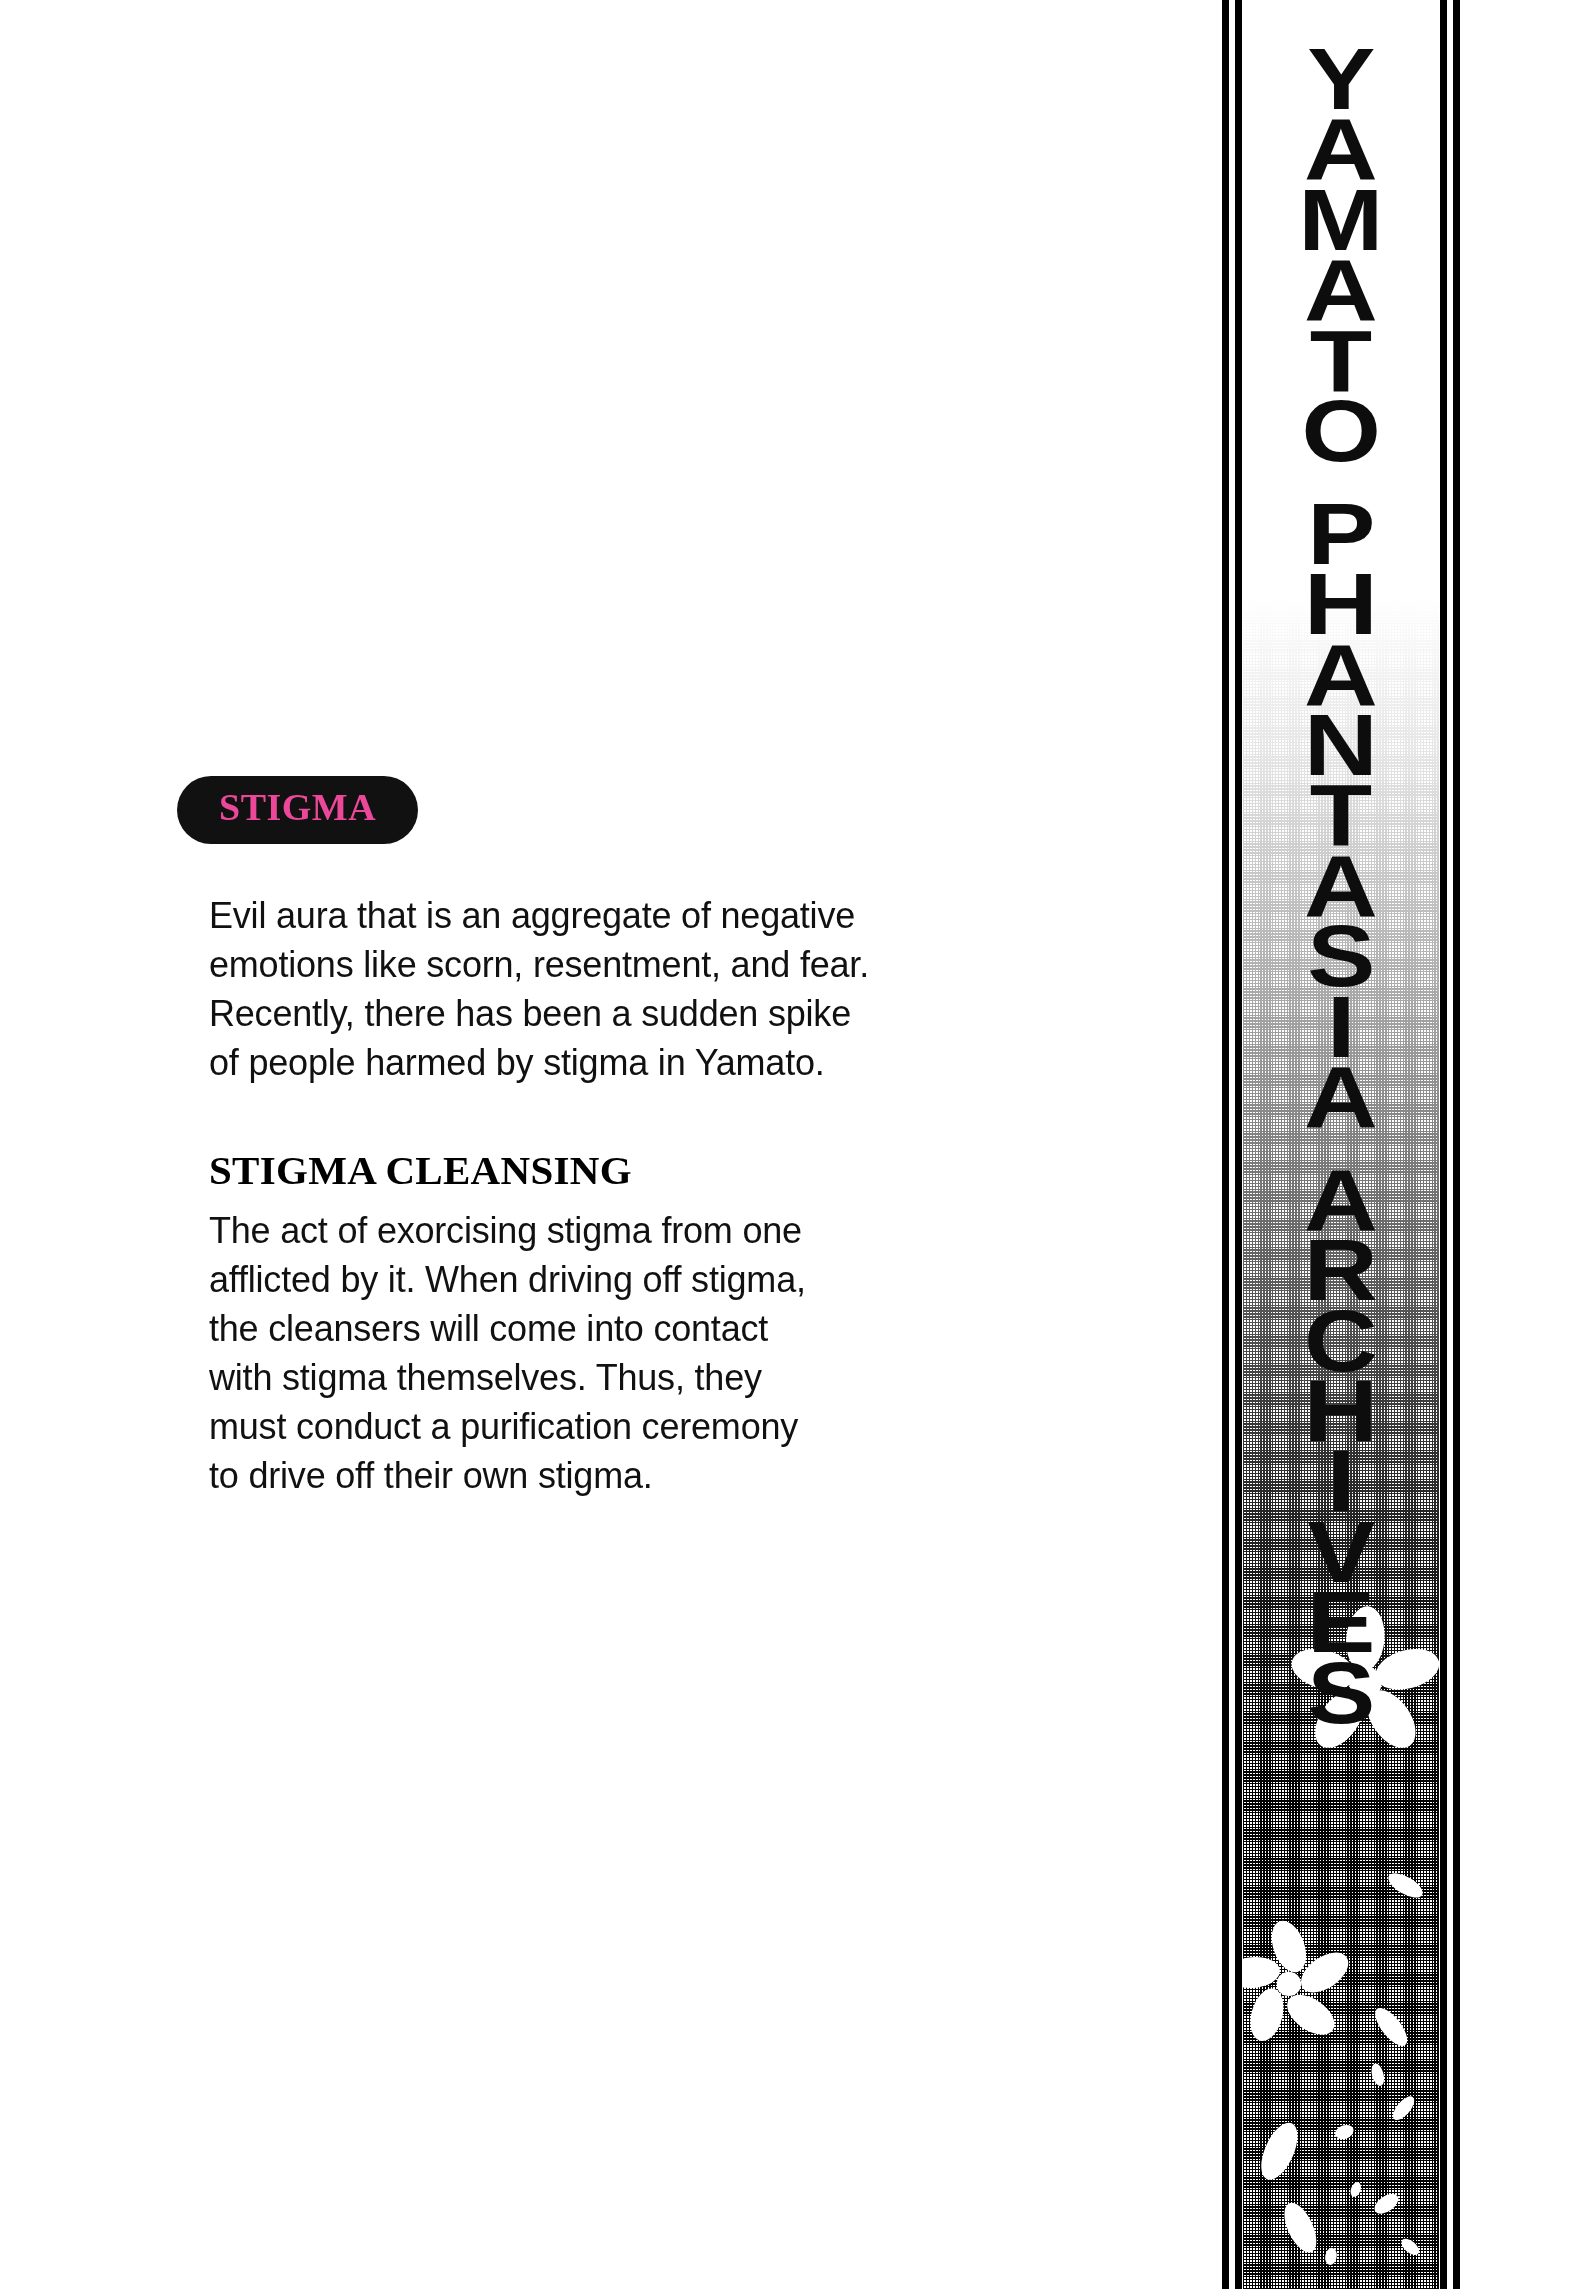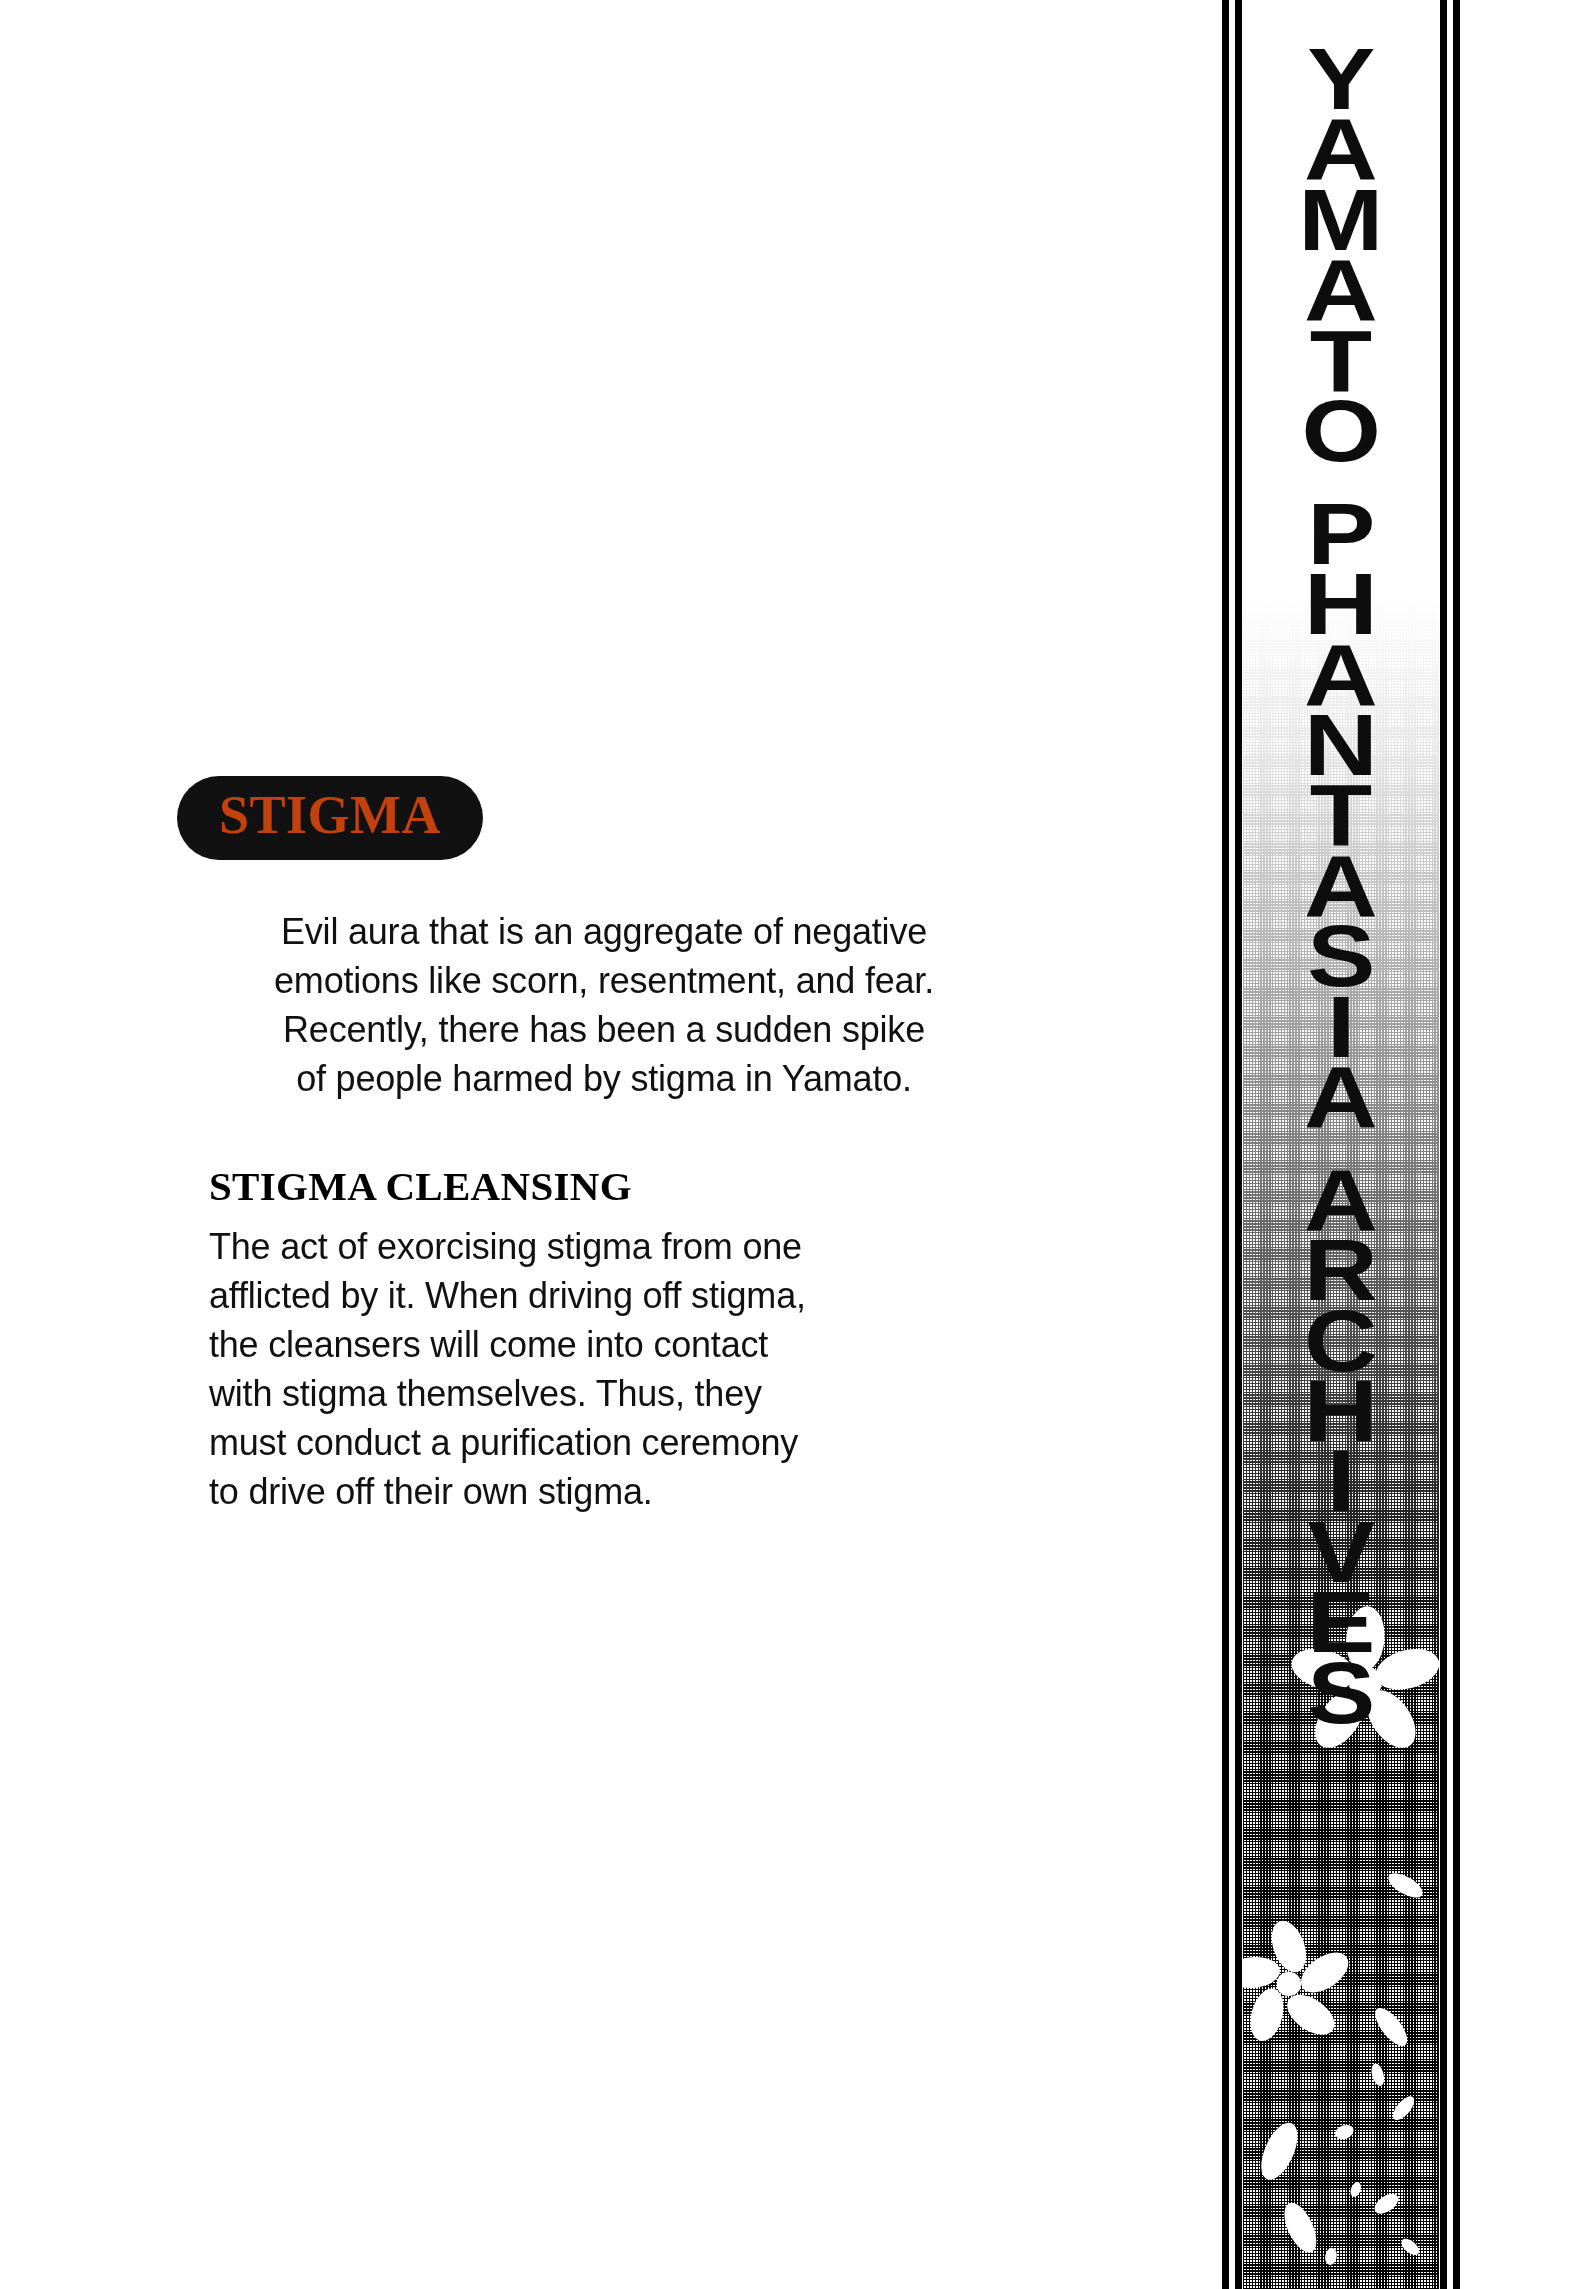--- a/index.html
+++ b/index.html
@@ -35,41 +35,40 @@
     display: inline-block;
     background: #111111;
     color: #ffffff;
     border-radius: 955px;
     padding: 12.4px 42px 18px 42px;
     line-height: 1;
   }
   .badge-label {
     font-family: "Liberation Serif", serif;
     font-weight: bold;
-    font-size: 54px;
+    font-size: 38px;
     letter-spacing: 0.5px;
-    color: #c2410c;
+    color: #ec4899;
     display: block;
   }
 
   
   .body-block {
     margin-left: 32px;
   }
   .body-text {
     font-family: "Liberation Sans", sans-serif;
     font-size: 36px;
     line-height: 49px;
     color: #111111;
     letter-spacing: -0.2px;
     white-space: pre-line;
   }
   #intro-paragraph {
     margin-top: 47px;
-    text-align: center;
   }
   .section-heading {
     font-family: "Liberation Serif", serif;
     font-weight: bold;
     font-size: 41px;
     color: #000000;
     letter-spacing: 0.3px;
     margin-top: 59px;
     margin-bottom: 11.5px;
   }

